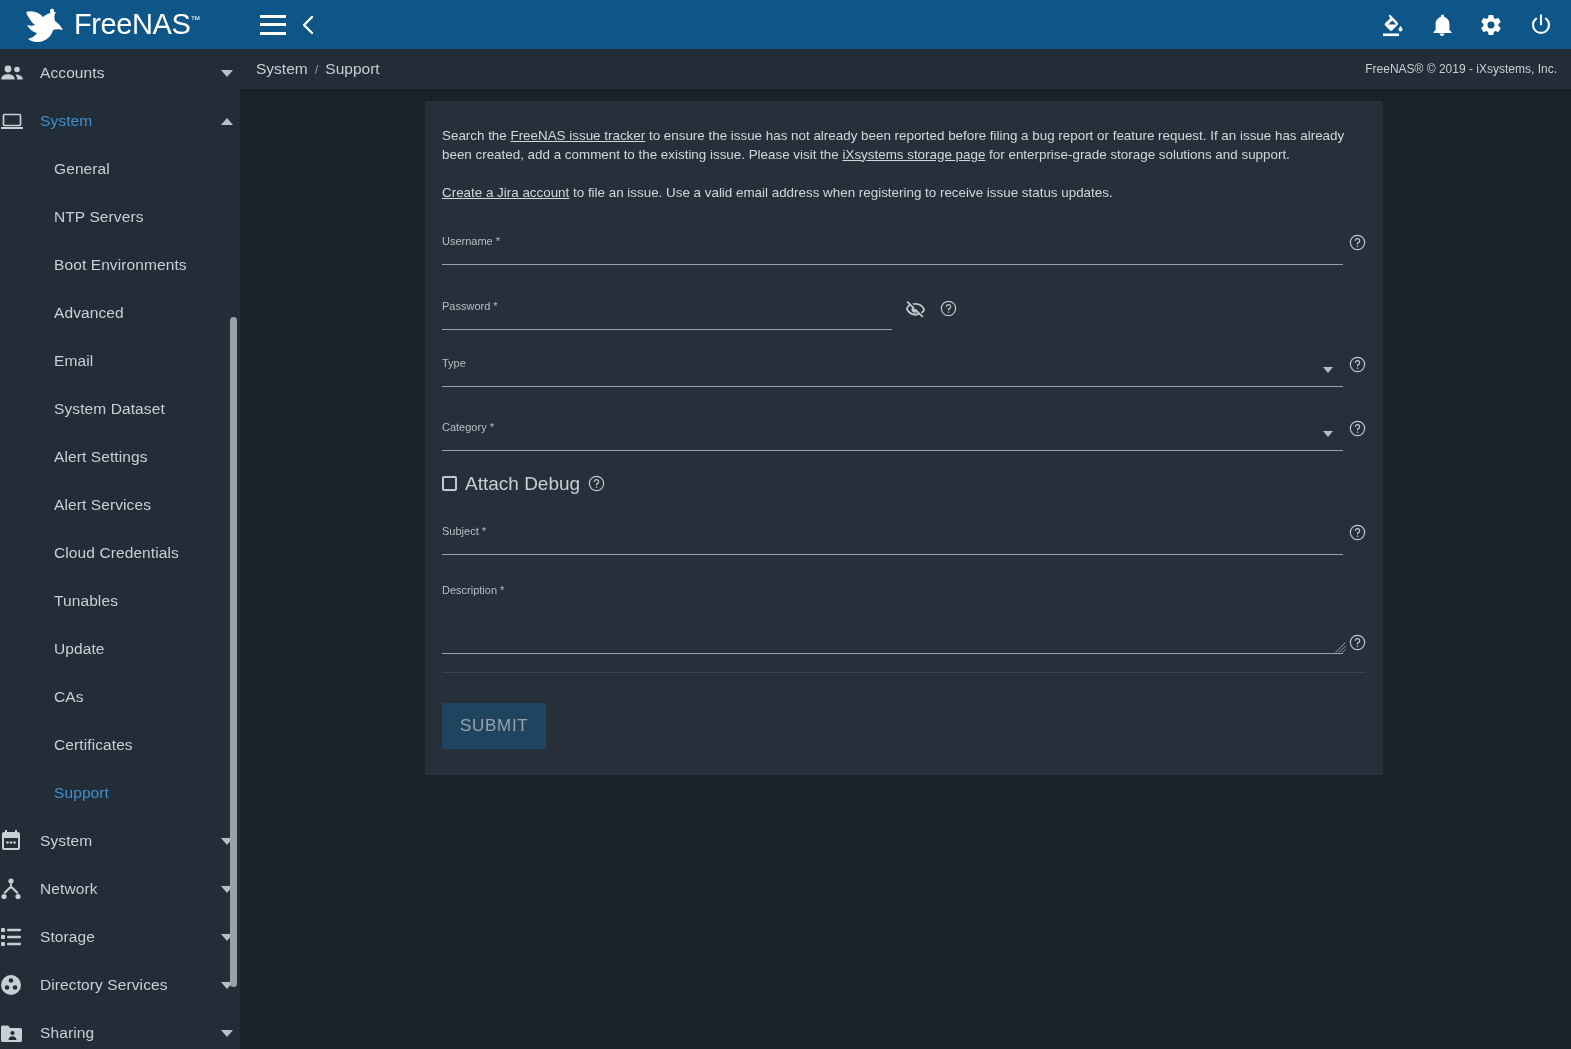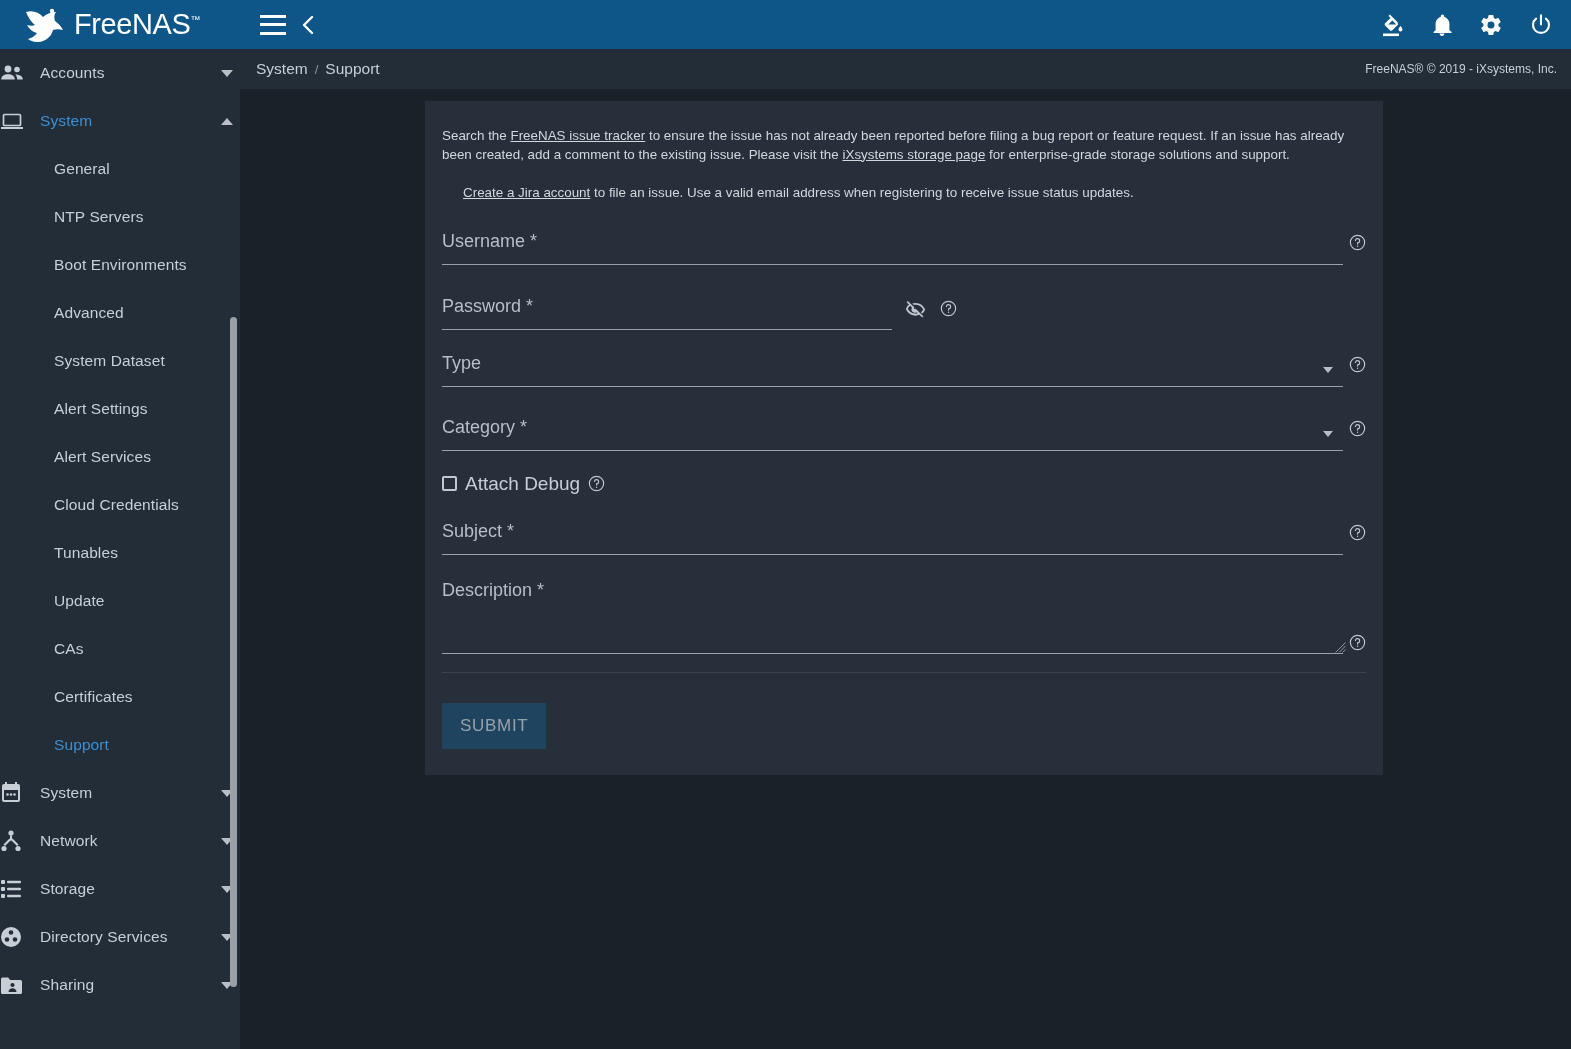--- a/index.html
+++ b/index.html
@@ -98,26 +98,26 @@
     position: absolute; left: 185px; top: 12px; width: 958px;
     background: #262f3a;
   }
   .card-body { padding: 26px 17px 12px 17px; }
   .intro {
     color: #d2d7dd; font-size: 13.4px; line-height: 18.5px;
   }
   .intro a, .linkish {
     color: #d2d7dd; text-decoration: underline; cursor: pointer;
   }
-  .intro-2 { margin-top: 20px; margin-left: 21px; }
+  .intro-2 { margin-top: 20px; }
 
   
   .field { position: relative; margin-top: 19px; }
   .field-label {
-    color: #b7bec7; font-size: 18px; line-height: 16px;
+    color: #b7bec7; font-size: 11px; line-height: 16px;
     position: absolute; top: 0; left: 0; pointer-events:none;
   }
   .field-line {
     position: absolute; left: 0; bottom: 0; height: 1px; background: #9aa1aa;
   }
   .underline-input {
     height: 38px; position: relative;
   }
   .helpicon {
     position: absolute; width: 17px; height: 17px; cursor: pointer;
@@ -238,20 +238,23 @@
         <span class="sub-label">General</span>
       </div>
     <div class="sub-item">
         <span class="sub-label">NTP Servers</span>
       </div>
     <div class="sub-item">
         <span class="sub-label">Boot Environments</span>
       </div>
     <div class="sub-item">
         <span class="sub-label">Advanced</span>
+      </div>
+    <div class="sub-item">
+        <span class="sub-label">Email</span>
       </div>
     <div class="sub-item">
         <span class="sub-label">System Dataset</span>
       </div>
     <div class="sub-item">
         <span class="sub-label">Alert Settings</span>
       </div>
     <div class="sub-item">
         <span class="sub-label">Alert Services</span>
       </div>

